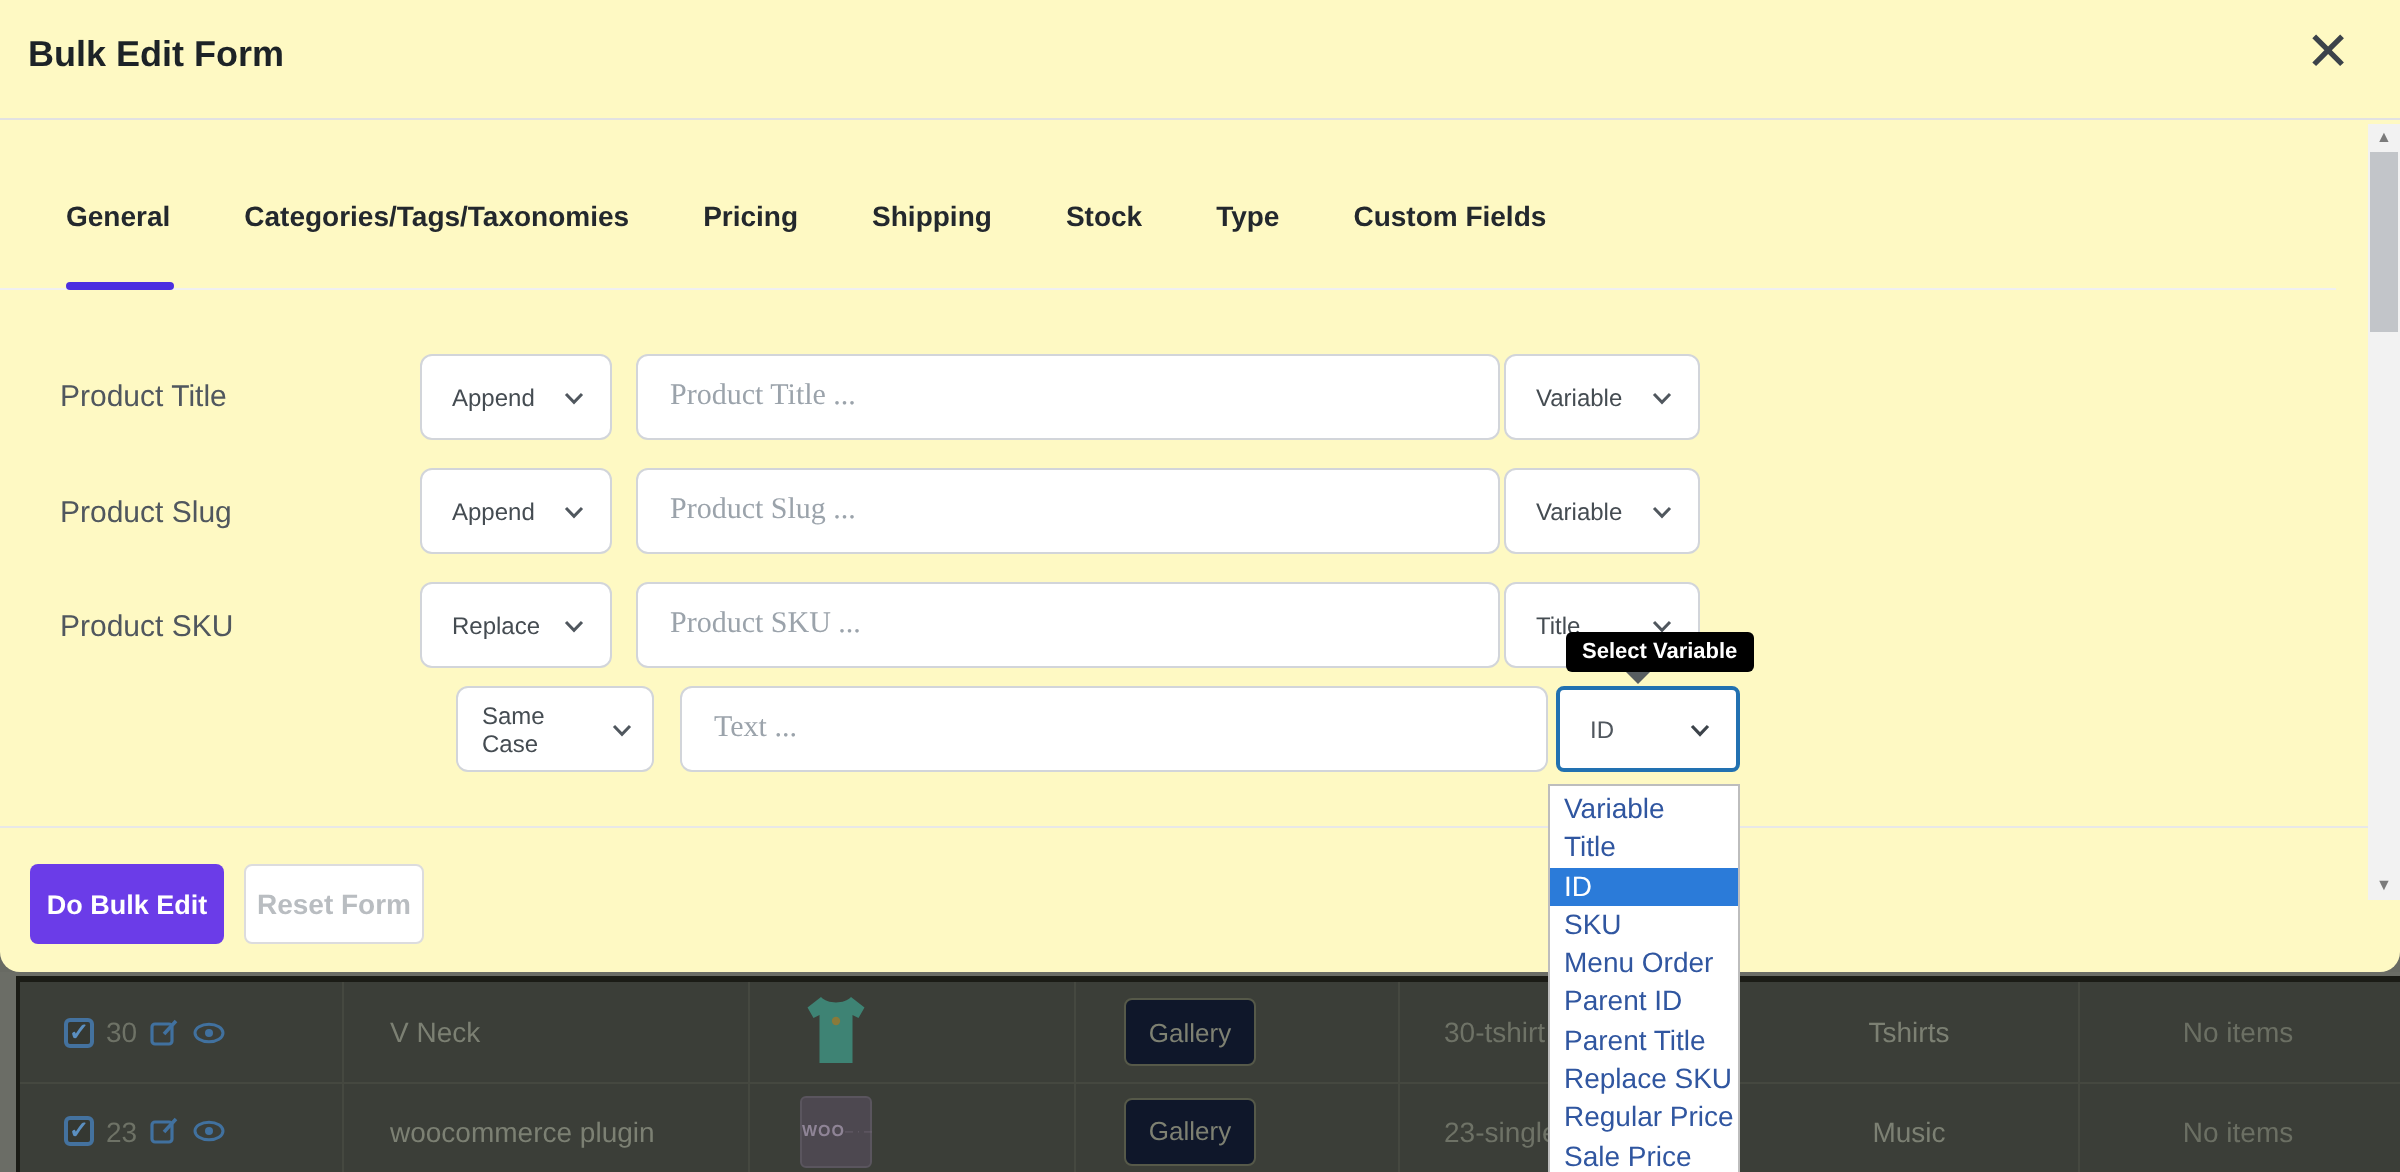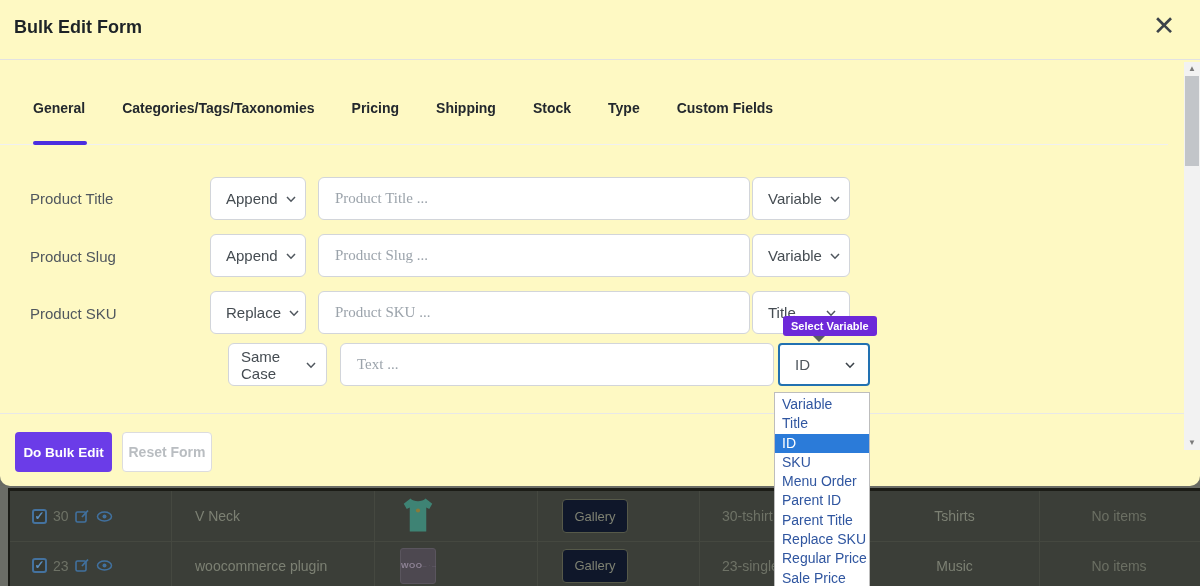--- a/index.html
+++ b/index.html
@@ -51,30 +51,30 @@
   .tabs { position:absolute; left:0; top:100px; width:1168px; display:flex; gap:37px;
           padding:0 0 0 33px; border-bottom:1px solid #f0f0f1; height:45px; }
   .tab { font-size:14px; font-weight:bold; color:#23282d; position:relative; cursor:pointer; height:45px; }
   .tab.active::after { content:""; position:absolute; left:0; right:-2px; bottom:0; height:4px;
                        background:#4b2ee0; border-radius:2px; }
 
   
   .form-label { position:absolute; left:30px; font-size:15px; color:#50575e; }
   .sel { position:absolute; height:43px; background:#fff; border:1px solid #d2d5da; border-radius:6px;
          display:flex; align-items:center; justify-content:space-between; padding:0 13px 0 15px;
-         font-size:15px; color:#454c52; cursor:pointer; }
+         font-size:12px; color:#454c52; cursor:pointer; }
   .chev { width:10px; height:10px; flex:none; margin-left:8px; }
   .chev svg { display:block; }
   .inp { position:absolute; height:43px; border:1px solid #d2d5da; border-radius:6px; padding:0 16px;
          font-size:15px; color:#3c434a; font-family:Liberation Serif, serif; outline:none; }
   .inp::placeholder { color:#9ba3ab; opacity:1; }
   .sel-focus { border:2px solid #2271b1; border-radius:4px; color:#50575e; }
 
   
-  .tooltip { position:absolute; left:783px; top:316px; height:20px; background:#6d28d9; color:#ffffff;
+  .tooltip { position:absolute; left:783px; top:316px; height:20px; background:#000000; color:#ffffff;
              font-size:11px; font-weight:bold; line-height:20px; padding:0 8px; border-radius:3px; z-index:20; }
   .tooltip::after { content:""; position:absolute; left:30px; top:20px; border:6px solid transparent;
                     border-top-color:#575d60; border-bottom-width:0; }
 
   
   .dropdown-list { position:absolute; left:774px; top:392px; width:96px; background:#ffffff;
                    border:1px solid #bdbdbd; border-bottom:none; z-index:30; list-style:none; padding:2px 0 0 0; }
   .dropdown-list li { height:19.3px; line-height:19px; font-size:14px; color:#3056a0; padding-left:7px;
                       white-space:nowrap; cursor:pointer; }
   .dropdown-list li.selected { background:#2b7bd9; color:#ffffff; }

